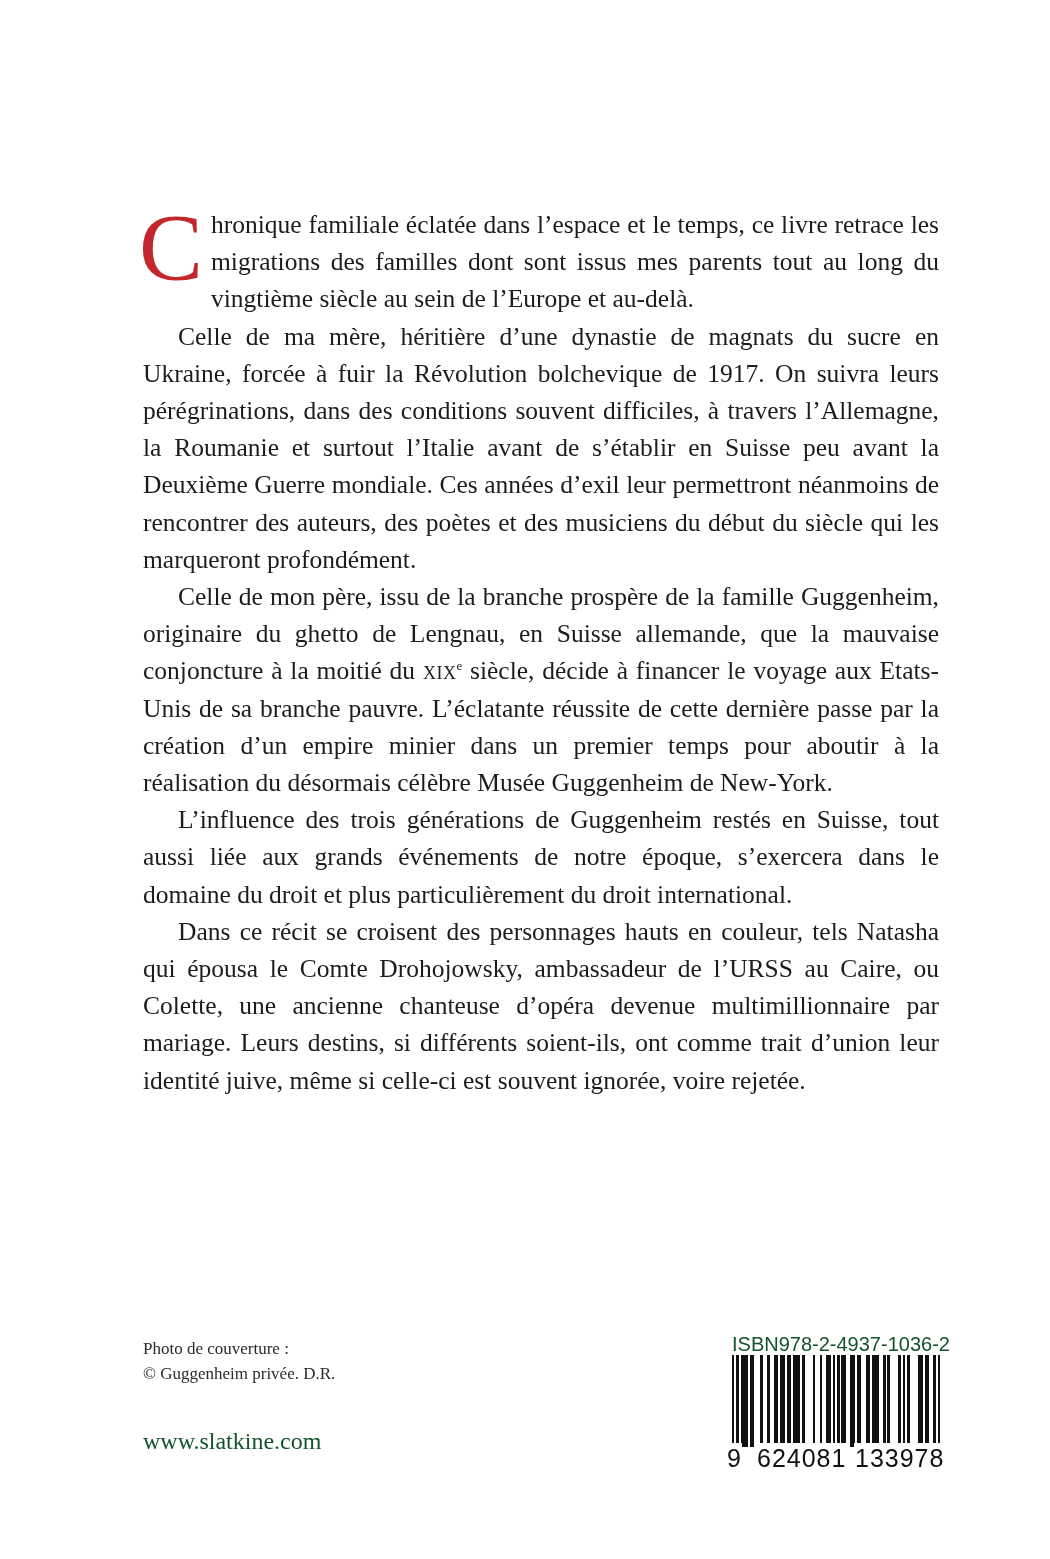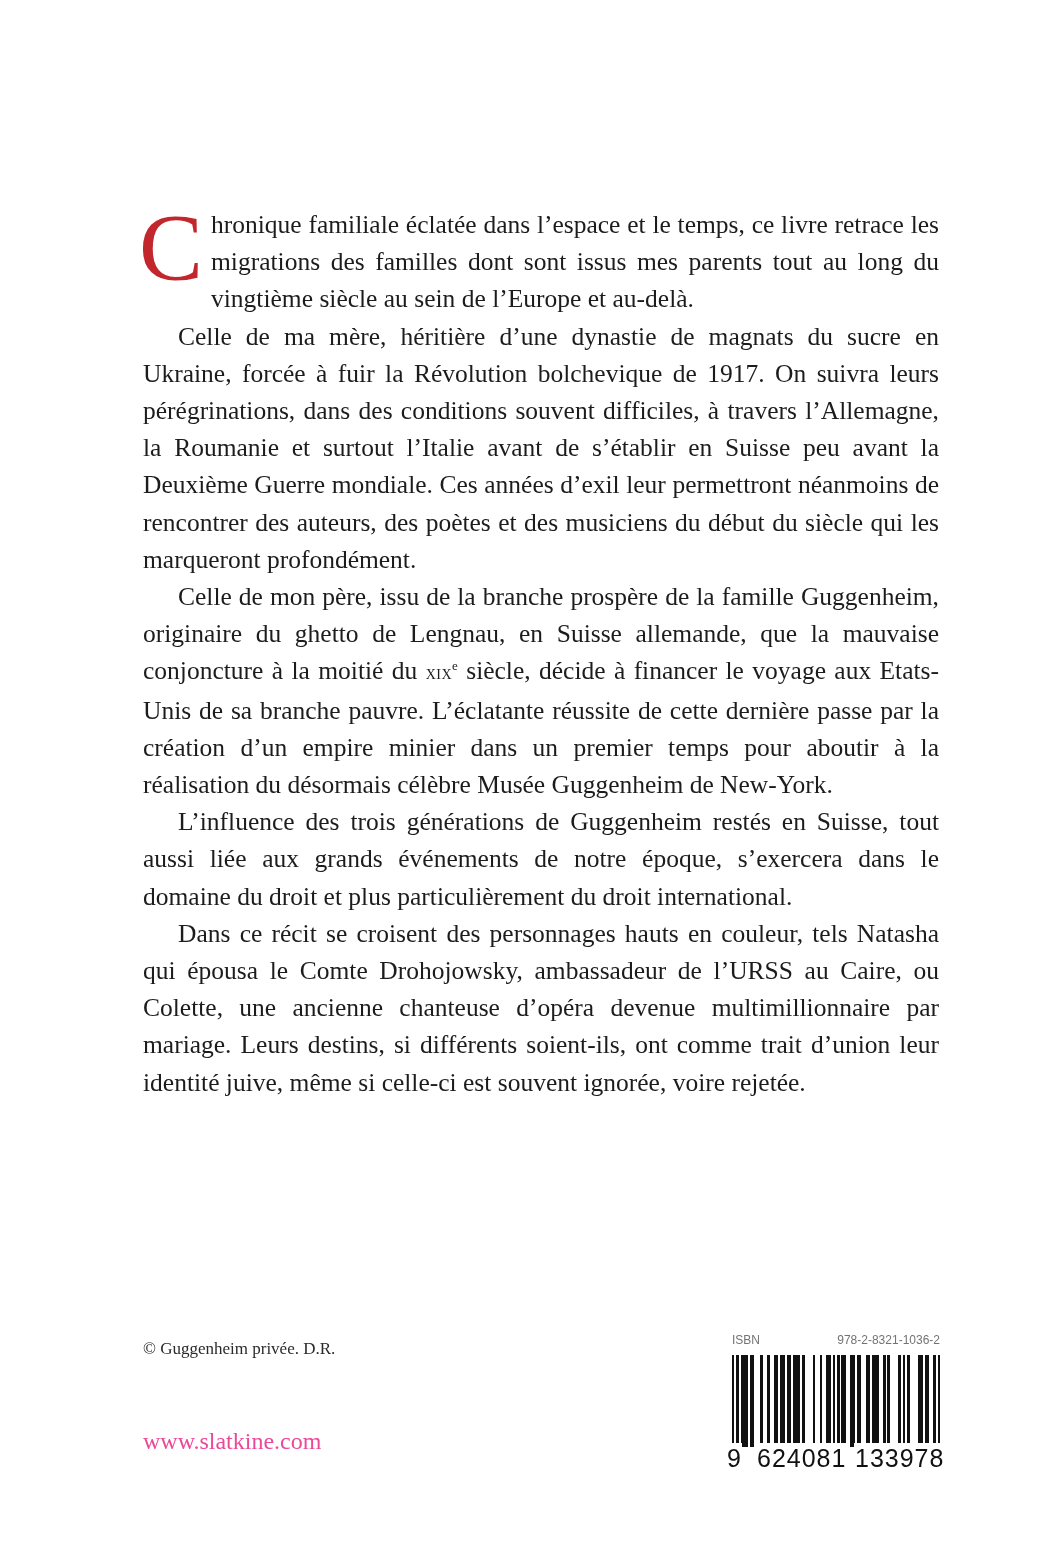--- a/index.html
+++ b/index.html
@@ -12,37 +12,37 @@
     text-align: justify; text-align-last: left;
   }
   .body-text p { margin: 0; text-indent: 35px; hyphens: none; }
   .body-text p.first { text-indent: 0; }
   .dropcap {
     float: left; font-size: 96px; line-height: 72px; color: #c1272d;
     margin: 6px 8px 0 -4px; height: 70px;
     font-family: "Liberation Serif", "DejaVu Serif", serif;
   }
   sup.smallsup { font-size: 13px; vertical-align: 9px; line-height: 0; }
-  .sc { font-size: 20px; letter-spacing: 0.5px; }
+  .sc { font-size: 26px; letter-spacing: 0.5px; }
   .credit {
     position: absolute; left: 143px; top: 1336px; width: 520px;
     font-family: "Liberation Serif", "DejaVu Serif", serif;
     font-size: 17px; line-height: 25px; color: #2a2a2a;
   }
   .credit div { white-space: nowrap; }
   .website {
     position: absolute; left: 143px; top: 1428px;
     font-family: "Liberation Serif", "DejaVu Serif", serif;
-    font-size: 24px; color: #ec4899;
+    font-size: 24px; color: #14532d;
   }
   .isbn-block { position: absolute; left: 724px; top: 1333px; width: 216px; height: 140px; }
   .isbn-label {
     position: absolute; left: 8px; top: 0; width: 208px;
     font-family: "Liberation Sans", "DejaVu Sans", sans-serif;
-    font-size: 12px; color: #737373; white-space: nowrap; display: flex; justify-content: space-between; text-align: right;
+    font-size: 20px; color: #14532d; white-space: nowrap; display: flex; justify-content: space-between; text-align: right;
   }
   .barcode { position: absolute; left: 8px; top: 22px; width: 208px; height: 118px; }
   .bar { position: absolute; top: 0; background: #111; }
   .ean-digits {
     position: absolute; top: 88px; left: -6px; width: 224px; height: 32px;
     font-family: "Liberation Sans", "DejaVu Sans", sans-serif; font-size: 25px; color: #111;
   }
   .ean-digits span { position: absolute; top: 0; background: #fff; padding: 0 1px; line-height: 30px; }
 </style>
 </head>
@@ -52,29 +52,30 @@
 
   <div class="body-text">
     <p class="first"><span class="dropcap">C</span><span>hronique familiale éclatée dans l’espace et le temps, ce livre retrace les migrations des familles dont sont issus mes parents tout au long du vingtième siècle au sein de l’Europe et au-delà.</span></p>
     <p>Celle de ma mère, héritière d’une dynastie de magnats du sucre en Ukraine, forcée à fuir la Révolution bolchevique de 1917. On suivra leurs pérégrinations, dans des conditions souvent difficiles, à travers l’Allemagne, la Roumanie et surtout l’Italie avant de s’établir en Suisse peu avant la Deuxième Guerre mondiale. Ces années d’exil leur permettront néanmoins de rencontrer des auteurs, des poètes et des musiciens du début du siècle qui les marqueront profondément.</p>
     <p><span>Celle de mon père, issu de la branche prospère de la famille Guggenheim, originaire du ghetto de Lengnau, en Suisse allemande, que la mauvaise conjoncture à la moitié du </span><span class="sc" style="font-variant: small-caps;">xix</span><sup class="smallsup">e</sup><span> siècle, décide à financer le voyage aux Etats-Unis de sa branche pauvre. L’éclatante réussite de cette dernière passe par la création d’un empire minier dans un premier temps pour aboutir à la réalisation du désormais célèbre Musée Guggenheim de New-York.</span></p>
     <p>L’influence des trois générations de Guggenheim restés en Suisse, tout aussi liée aux grands événements de notre époque, s’exercera dans le domaine du droit et plus particulièrement du droit international.</p>
     <p>Dans ce récit se croisent des personnages hauts en couleur, tels Natasha qui épousa le Comte Drohojowsky, ambassadeur de l’URSS au Caire, ou Colette, une ancienne chanteuse d’opéra devenue multimillionnaire par mariage. Leurs destins, si différents soient-ils, ont comme trait d’union leur identité juive, même si celle-ci est souvent ignorée, voire rejetée.</p>
   </div>
 
   <div class="credit">
+    <div>Photo de couverture :</div>
     <div>© Guggenheim privée. D.R.</div>
   </div>
 
   <div class="website">www.slatkine.com</div>
 
   <div class="isbn-block">
     <div class="isbn-label">
       <span>ISBN</span>
-      <span>978-2-8321-1036-2</span>
+      <span>978-2-4937-1036-2</span>
     </div>
     <div class="barcode" id="barcode">
         <div class="bar" style="left: 205.811px; width: 2.48947px; height: 118px;"></div>
         <div class="bar" style="left: 201.432px; width: 2.48947px; height: 118px;"></div>
         <div class="bar" style="left: 194.863px; width: 2.48947px; height: 92px;"></div>
         <div class="bar" style="left: 192.674px; width: 2.48947px; height: 92px;"></div>
         <div class="bar" style="left: 188.295px; width: 2.48947px; height: 92px;"></div>
         <div class="bar" style="left: 186.105px; width: 2.48947px; height: 92px;"></div>
         <div class="bar" style="left: 175.158px; width: 2.48947px; height: 92px;"></div>
         <div class="bar" style="left: 170.779px; width: 2.48947px; height: 92px;"></div>

